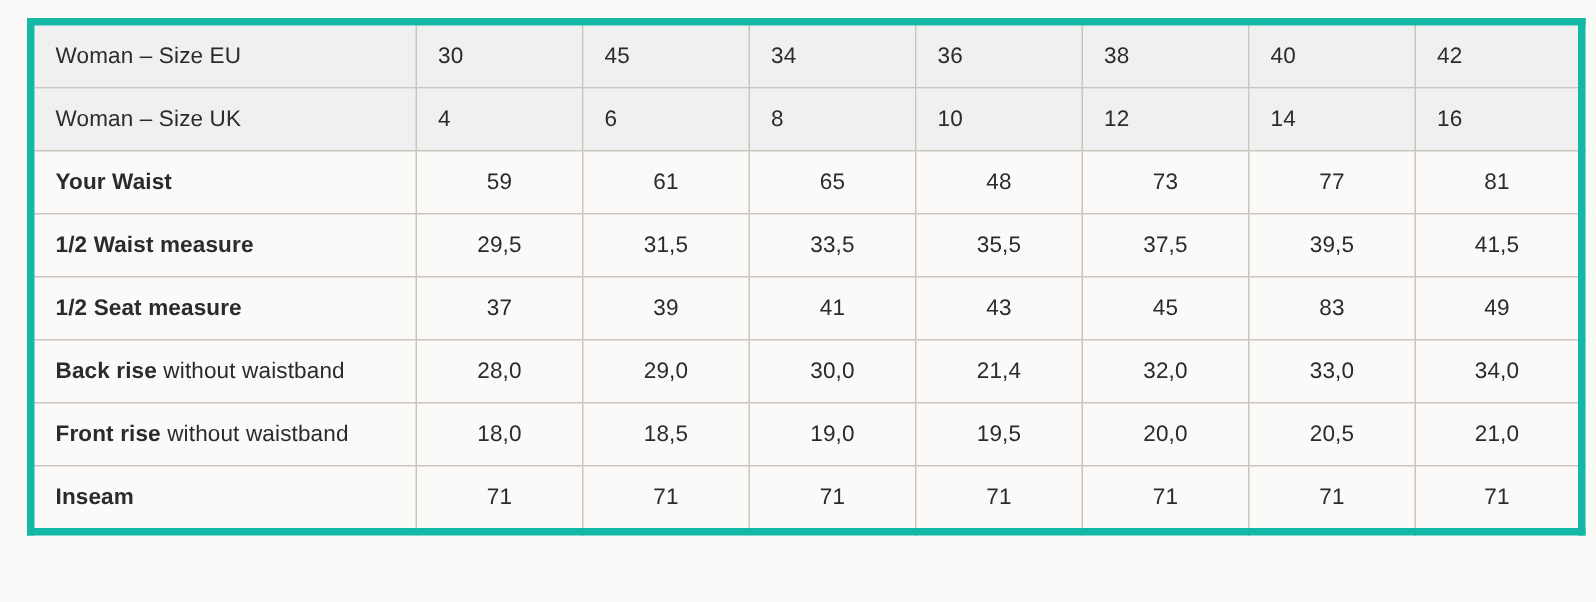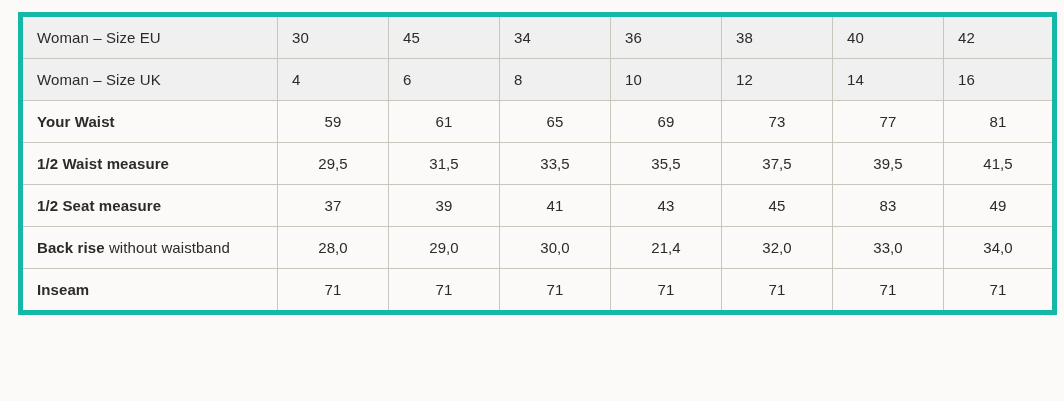--- a/index.html
+++ b/index.html
@@ -98,21 +98,21 @@
           <td class="data-cell">10</td>
           <td class="data-cell">12</td>
           <td class="data-cell">14</td>
           <td class="data-cell">16</td>
         </tr>
         <tr class="measure-row">
           <td class="row-label">Your Waist</td>
           <td class="data-cell">59</td>
           <td class="data-cell">61</td>
           <td class="data-cell">65</td>
-          <td class="data-cell">69</td>
+          <td class="data-cell">48</td>
           <td class="data-cell">73</td>
           <td class="data-cell">77</td>
           <td class="data-cell">81</td>
         </tr>
         <tr class="measure-row">
           <td class="row-label">1/2 Waist measure</td>
           <td class="data-cell">29,5</td>
           <td class="data-cell">31,5</td>
           <td class="data-cell">33,5</td>
           <td class="data-cell">35,5</td>
@@ -134,20 +134,30 @@
           <td class="row-label">Back rise<span class="label-sub"> without waistband</span></td>
           <td class="data-cell">28,0</td>
           <td class="data-cell">29,0</td>
           <td class="data-cell">30,0</td>
           <td class="data-cell">21,4</td>
           <td class="data-cell">32,0</td>
           <td class="data-cell">33,0</td>
           <td class="data-cell">34,0</td>
         </tr>
         <tr class="measure-row">
+          <td class="row-label">Front rise<span class="label-sub"> without waistband</span></td>
+          <td class="data-cell">18,0</td>
+          <td class="data-cell">18,5</td>
+          <td class="data-cell">19,0</td>
+          <td class="data-cell">19,5</td>
+          <td class="data-cell">20,0</td>
+          <td class="data-cell">20,5</td>
+          <td class="data-cell">21,0</td>
+        </tr>
+        <tr class="measure-row">
           <td class="row-label">Inseam</td>
           <td class="data-cell">71</td>
           <td class="data-cell">71</td>
           <td class="data-cell">71</td>
           <td class="data-cell">71</td>
           <td class="data-cell">71</td>
           <td class="data-cell">71</td>
           <td class="data-cell">71</td>
         </tr>
       </tbody>

